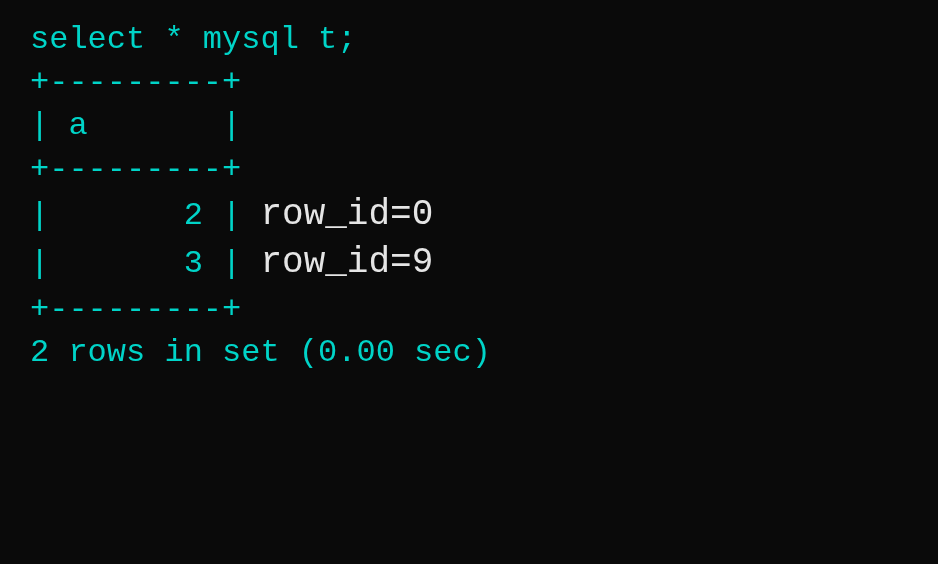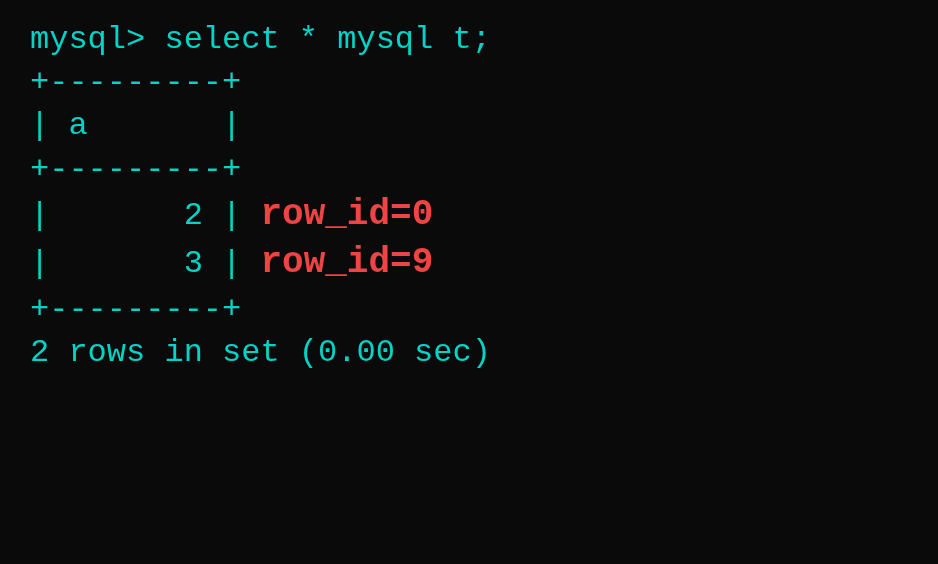--- a/index.html
+++ b/index.html
@@ -33,35 +33,35 @@
       display: flex;
       align-items: baseline;
       white-space: pre;
     }
 
     .cyan {
       color: #00d4c8;
     }
 
     .red {
-      color: #ef4444;
-      font-weight: bold;
+      color: #e5e5e5;
+      font-weight: normal;
       font-size: 36px;
     }
 
     .table-line {
       color: #00d4c8;
     }
   </style>
 </head>
 <body>
 
 <div class="terminal">
   <div class="line">
-    <span class="cyan">mysql&gt; </span><span class="cyan">select * mysql t;</span>
+    <span class="cyan">select * mysql t;</span>
   </div>
   <div class="line table-line">
     <span>+---------+</span>
   </div>
   <div class="line table-line">
     <span>| a       |</span>
   </div>
   <div class="line table-line">
     <span>+---------+</span>
   </div>

